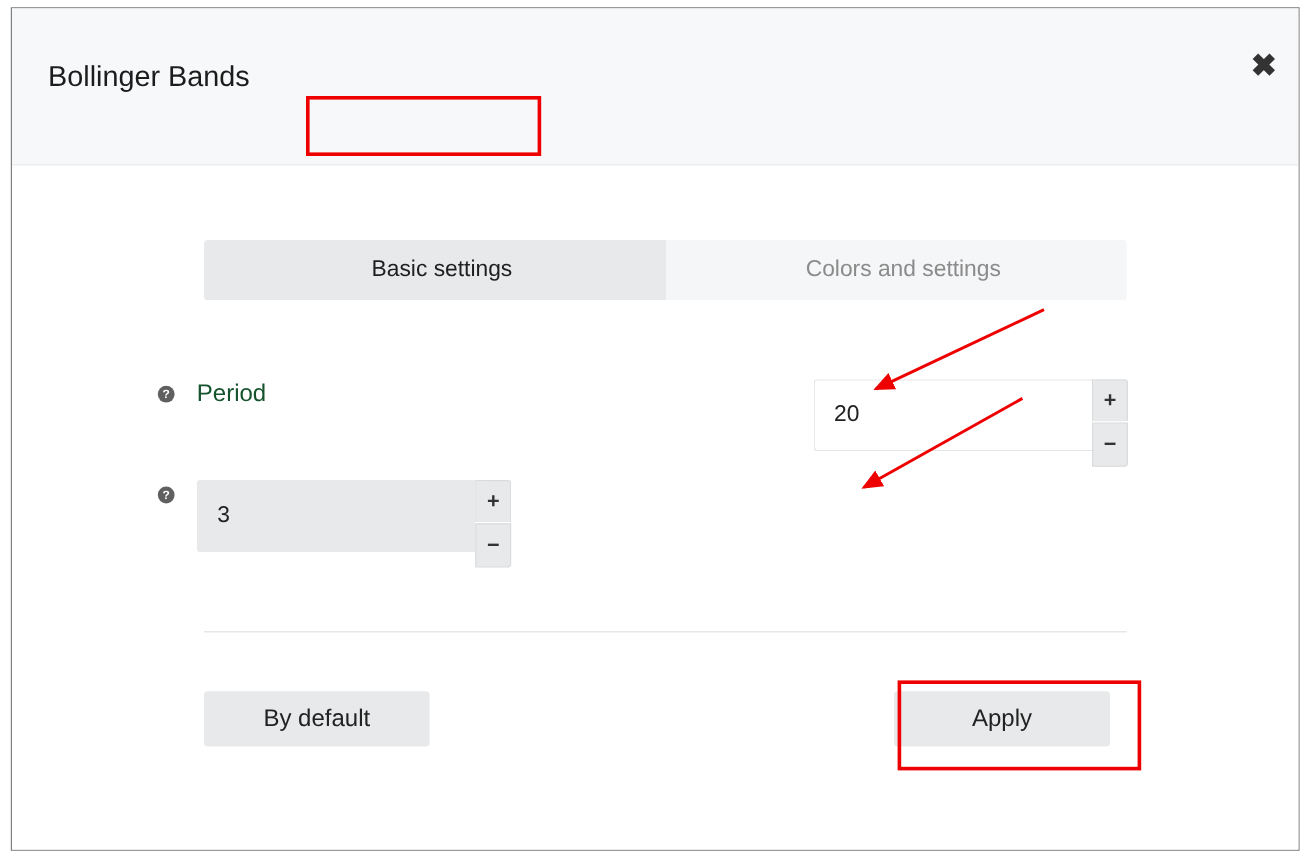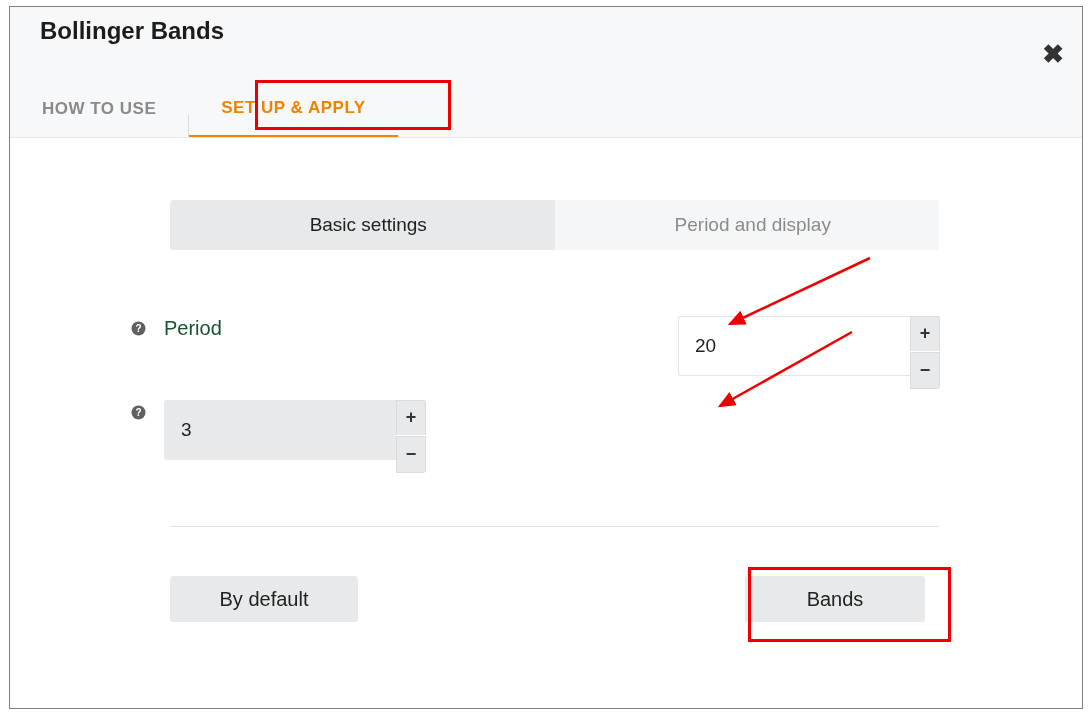--- a/index.html
+++ b/index.html
@@ -30,23 +30,23 @@
     .dialog-header {
       background: #f7f8f9;
       position: relative;
       height: 131px;
       border-bottom: 1px solid #e8e8e8;
     }
 
     .dialog-title {
       position: absolute;
       left: 30px;
-      top: 10px;
+      top: 44px;
       font-size: 24px;
-      font-weight: 700;
+      font-weight: 400;
       color: #1c1c1c;
     }
 
     .close-icon {
       position: absolute;
       right: 18px;
       top: 32px;
       font-size: 26px;
       font-weight: 700;
       color: #333;
@@ -292,34 +292,29 @@
   </style>
 </head>
 <body>
 
 <div class="dialog">
 
   <div class="dialog-header">
     <div class="dialog-title">Bollinger Bands</div>
     <div class="close-icon">✖</div>
 
-    <div class="tabs">
-      <div class="tab">HOW TO USE</div>
-      <div class="tab-divider"></div>
-      <div class="tab active">SET UP &amp; APPLY</div>
-    </div>
 
     <div class="tab-highlight-box"></div>
   </div>
 
   <div class="dialog-body">
 
     <div class="segmented">
       <div class="segment active">Basic settings</div>
-      <div class="segment">Period and display</div>
+      <div class="segment">Colors and settings</div>
     </div>
 
     <div class="field-row period">
       <div class="help-icon">
         <svg width="15" height="15" viewBox="0 0 15 15">
             <circle cx="7.5" cy="7.5" r="7" fill="#606060"></circle>
             <text x="7.5" y="11" text-anchor="middle" font-size="10" font-weight="700" fill="#fff">?</text>
           </svg>
       </div>
       <div class="field-label">Period</div>
@@ -346,21 +341,21 @@
           <div class="stepper-btn minus">−</div>
         </div>
       </div>
     </div>
 
     <div class="divider-line"></div>
 
     <div class="footer">
       <div class="btn btn-default">By default</div>
       <div class="footer-spacer"></div>
-      <div class="btn btn-cancel">Bands</div>
+      <div class="btn btn-cancel">Apply</div>
     </div>
 
     <div class="apply-highlight-box"></div>
 
     <svg class="annotation-svg">
       <defs>
         <marker id="arrowhead" markerWidth="8" markerHeight="8" refX="6" refY="3" orient="auto">
           <polygon points="0 0, 7 3, 0 6" fill="#ee0000"></polygon>
         </marker>
       </defs>

